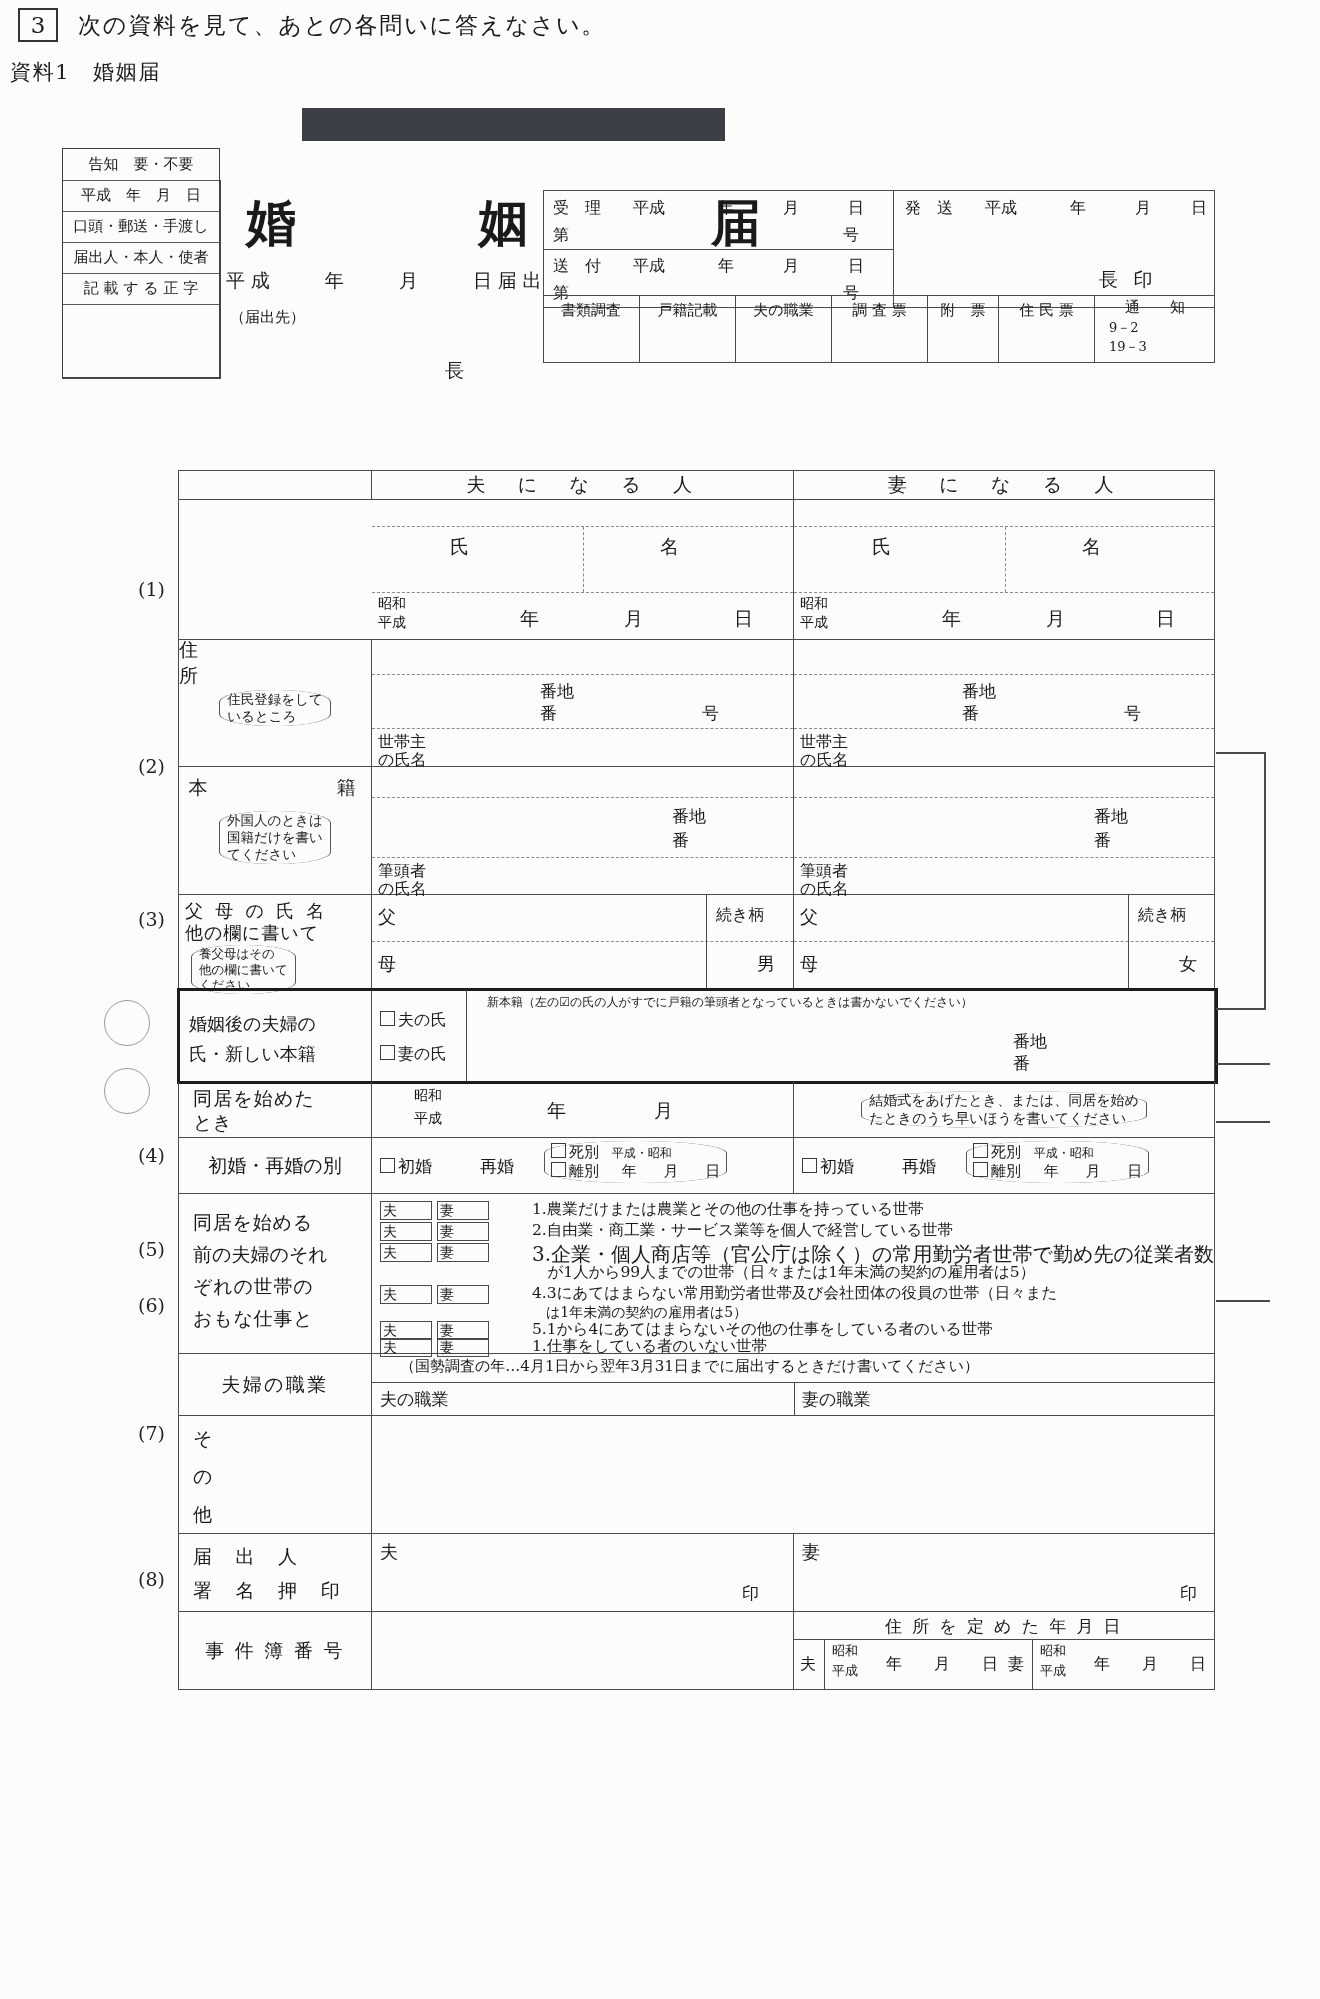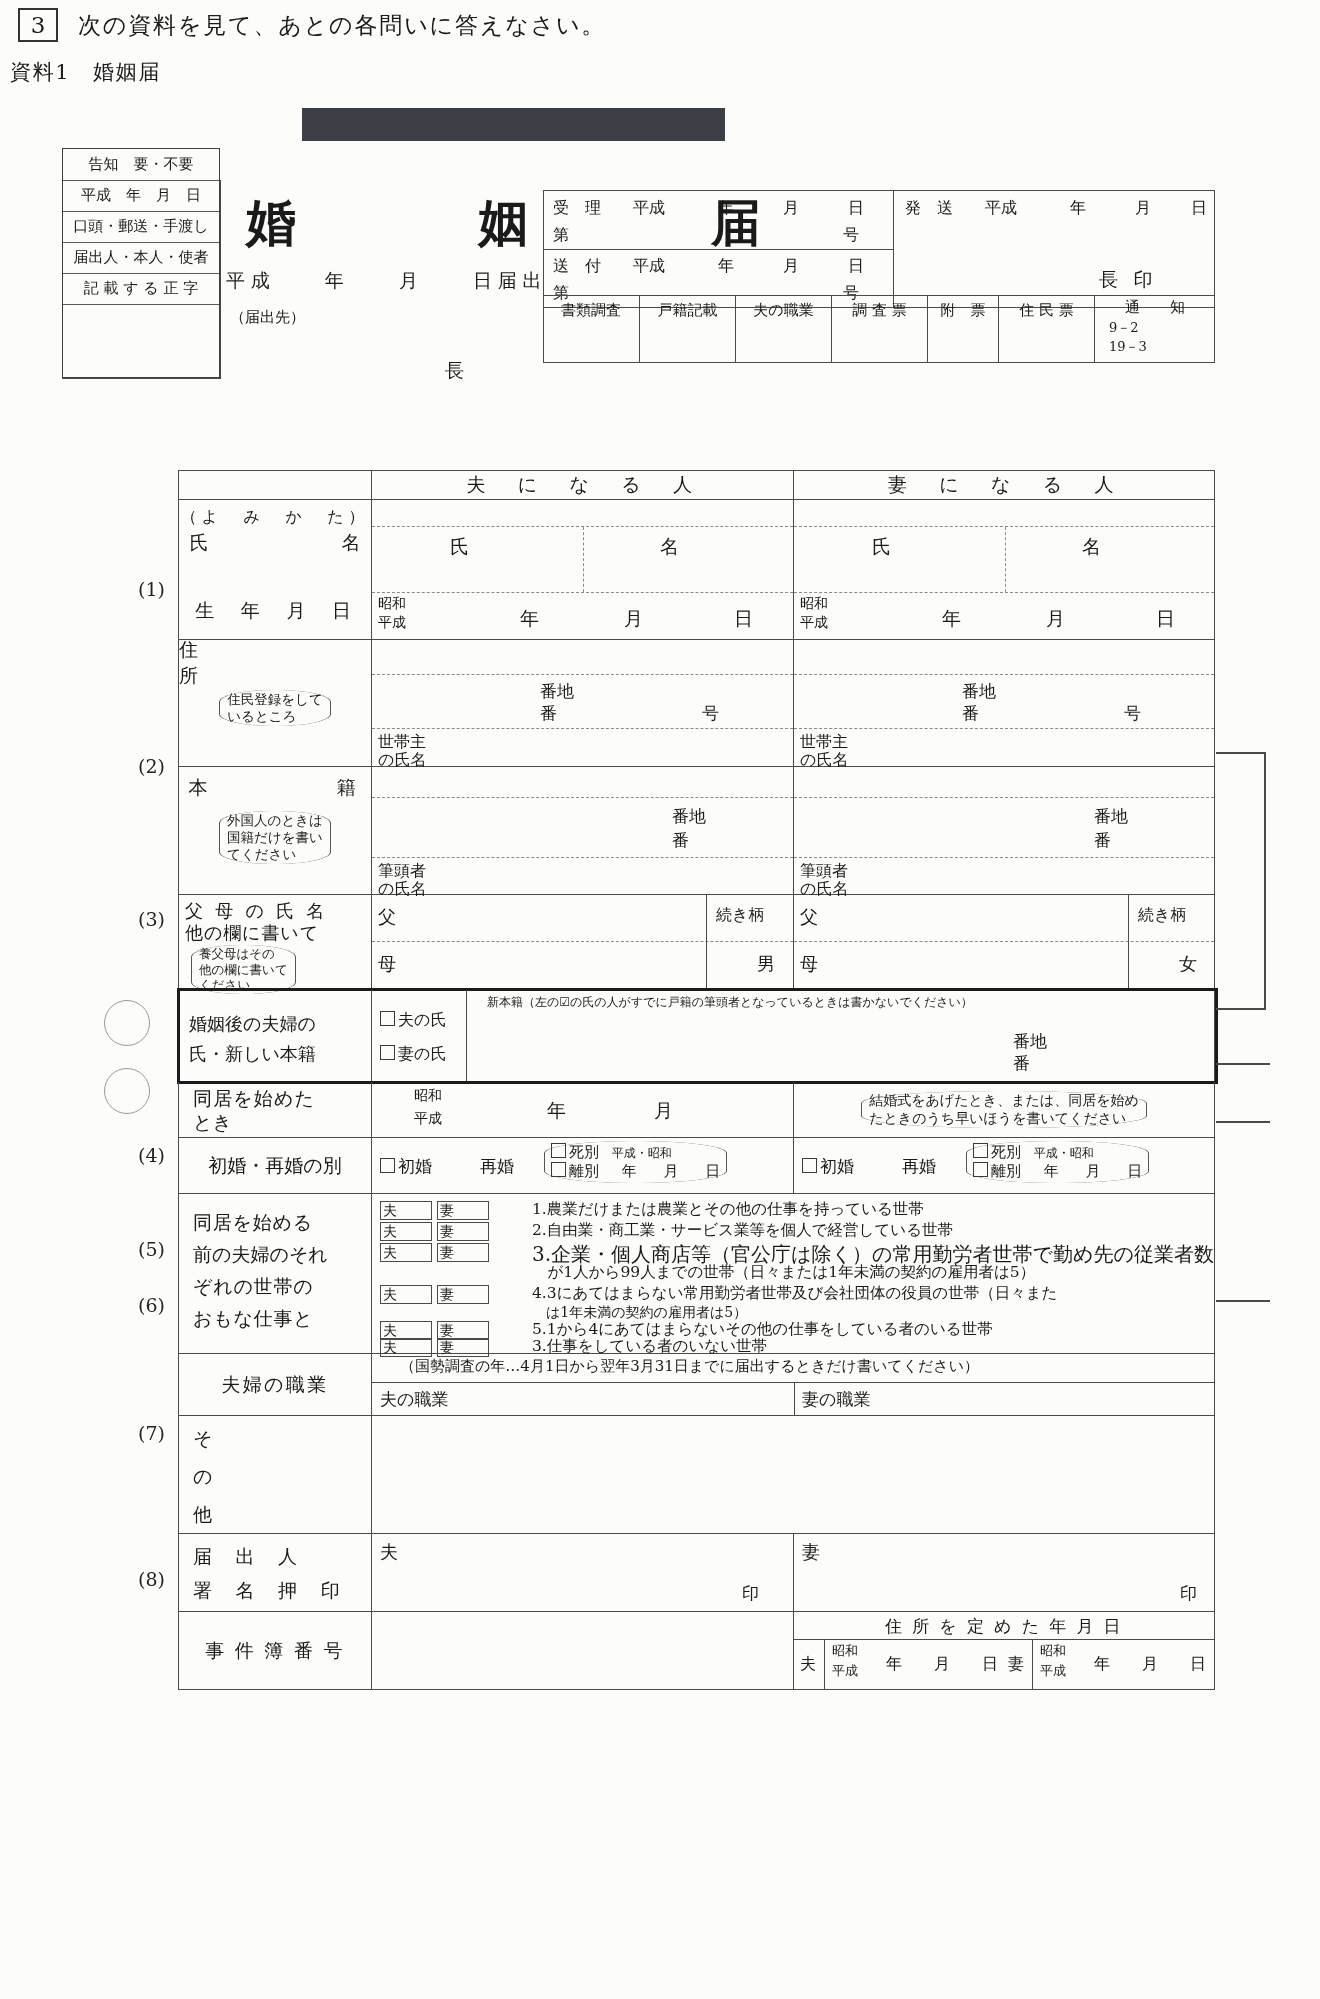--- a/index.html
+++ b/index.html
@@ -172,25 +172,20 @@
 
   <div class="abs" id="grid">
 
     <div class="gr" style="height:30px;border-top:1px solid #4a4a4a;text-align:right;">
       <div class="lbl-col" style="border-right:1px solid #4a4a4a;"></div>
       <div class="husb ctr s19 sp2">夫　に　な　る　人</div>
       <div class="wife ctr s19 sp2">妻　に　な　る　人</div>
     </div>
 
     <div class="gr" style="height:140px;">
-      <div class="lbl-col">
-        <div class="abs ctr s16" style="left:0;top:6px;width:100%;height:22px;letter-spacing:.30em;">（よ　み　か　た）</div>
-        <div class="abs ctr s19" style="left:0;top:30px;width:100%;height:26px;">氏　　　　　　　名</div>
-        <div class="abs ctr s19" style="left:0;top:98px;width:100%;height:26px;letter-spacing:.20em;">生　年　月　日</div>
-      </div>
 
       <div class="husb">
         <div class="abs dashed-b" style="left:0;top:26px;width:100%;height:1px;"></div>
         <div class="abs dashed-b" style="left:0;top:92px;width:100%;height:1px;"></div>
         <div class="abs" style="left:211px;top:27px;width:0;height:65px;border-left:1px dashed #8a8a8a;"></div>
         <div class="abs s19" style="left:78px;top:34px;">氏</div>
         <div class="abs s19" style="left:288px;top:34px;">名</div>
         <div class="abs s14" style="left:6px;top:95px;">昭和</div>
         <div class="abs s14" style="left:6px;top:114px;">平成</div>
         <div class="abs s19" style="left:148px;top:106px;">年</div>
@@ -385,21 +380,21 @@
         <div class="abs" style="left:8px;top:126px;"><span class="sq">夫</span> <span class="sq">妻</span></div>
         <div class="abs" style="left:8px;top:143px;"><span class="sq">夫</span> <span class="sq">妻</span></div>
 
         <div class="abs" style="left:160px;top:5px;font-size:15.5px;">1.農業だけまたは農業とその他の仕事を持っている世帯</div>
         <div class="abs" style="left:160px;top:26px;font-size:15.5px;">2.自由業・商工業・サービス業等を個人で経営している世帯</div>
         <div class="abs" style="left:160px;top:47px;font-size:20px;">3.企業・個人商店等（官公庁は除く）の常用勤労者世帯で勤め先の従業者数</div>
         <div class="abs" style="left:160px;top:68px;font-size:15.5px;">　が1人から99人までの世帯（日々または1年未満の契約の雇用者は5）</div>
         <div class="abs" style="left:160px;top:89px;font-size:15.5px;">4.3にあてはまらない常用勤労者世帯及び会社団体の役員の世帯（日々また</div>
         <div class="abs" style="left:160px;top:110px;font-size:14px;">　は1年未満の契約の雇用者は5）</div>
         <div class="abs" style="left:160px;top:125px;font-size:15.5px;">5.1から4にあてはまらないその他の仕事をしている者のいる世帯</div>
-        <div class="abs" style="left:160px;top:142px;font-size:15.5px;">3.仕事をしている者のいない世帯</div>
+        <div class="abs" style="left:160px;top:142px;font-size:15.5px;">1.仕事をしている者のいない世帯</div>
       </div>
     </div>
 
     <div class="gr" style="height:62px;">
       <div class="lbl-col ctr s19" style="letter-spacing:.12em;">夫婦の職業</div>
       <div class="abs" style="left:193px;top:0;right:0;height:100%;">
         <div class="abs" style="left:28px;top:3px;font-size:15px;">（国勢調査の年…4月1日から翌年3月31日までに届出するときだけ書いてください）</div>
         <div class="abs" style="left:0;top:28px;width:100%;height:1px;background:#4a4a4a;"></div>
         <div class="abs" style="left:422px;top:28px;width:1px;height:34px;background:#4a4a4a;"></div>
         <div class="abs s17" style="left:8px;top:34px;">夫の職業</div>

